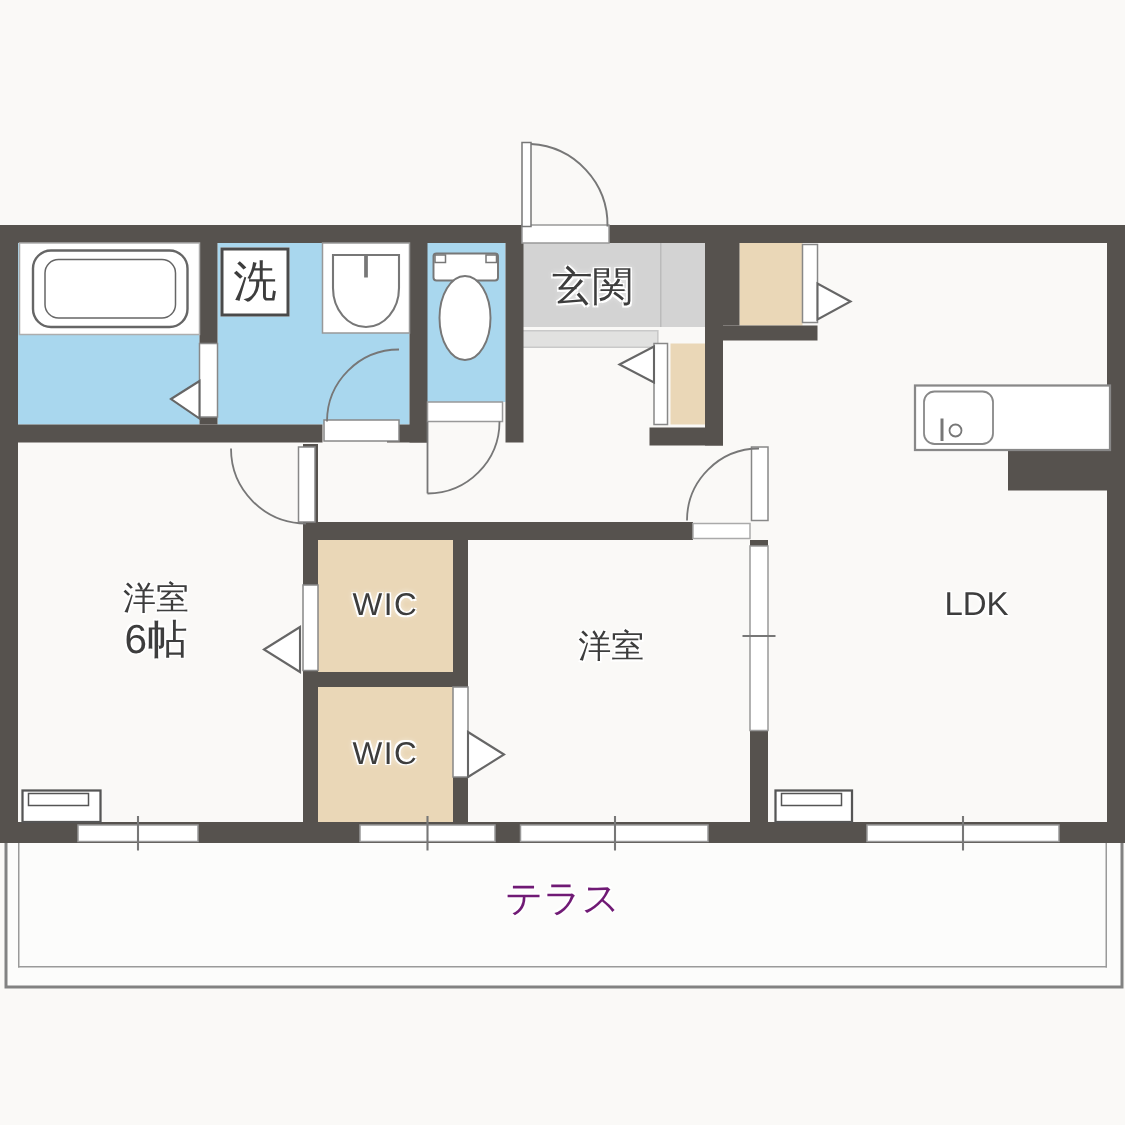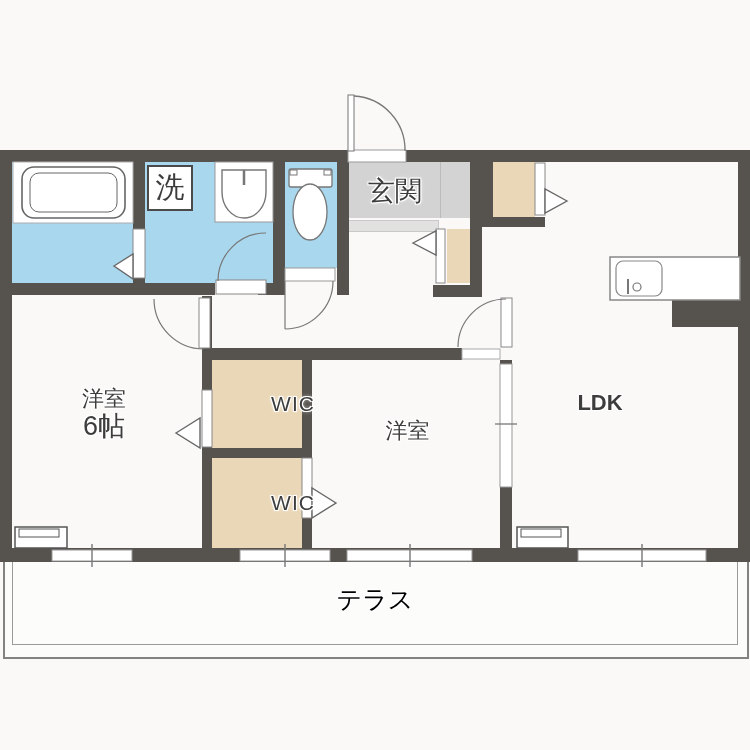--- a/index.html
+++ b/index.html
@@ -10,23 +10,23 @@
   .fill-water{background:var(--water-room,#a9d7ee);}
   .fill-closet{background:var(--closet,#ead7b7);}
   .fill-entry{background:var(--entry,#d3d3d3);}
   .fill-step{background:var(--entry-step,#e0e0e0);}
   svg.overlay{position:absolute;left:0;top:0;z-index:30;}
   .lbl{position:absolute;z-index:40;color:var(--text,#3d3d3d);text-align:center;
        text-shadow:-1px -1px 0 #fff,1px -1px 0 #fff,-1px 1px 0 #fff,1px 1px 0 #fff,0 0 4px #fff;
        line-height:1.15;}
   .lbl .big{font-size:22px;display:block;}
   .lbl .size{font-size:27px;display:block;}
-  .lbl-wic{font-size:21px;letter-spacing:1px;display:flex;align-items:center;justify-content:center;margin-left:36px;}
+  .lbl-wic{font-size:21px;letter-spacing:1px;display:flex;align-items:center;justify-content:center;}
   .lbl-entry{font-size:27px;}
-  .lbl-terrace{font-size:25px;color:#000000;}
+  .lbl-terrace{font-size:25px;color:#701a75;}
   .laundry-box{position:absolute;z-index:40;background:#fff;border:2px solid #4a4a4a;
        display:flex;align-items:center;justify-content:center;font-size:29px;color:#3d3d3d;}
   .thinline{position:absolute;background:#bbb;z-index:6;}
 </style>
 </head>
 <body>
 
 <div id="stage">
 
   <div class="room fill-water" style="left:12px;top:162px;width:121px;height:121px;z-index:1;"></div>
@@ -194,21 +194,21 @@
     <span>WIC</span>
   </div>
   <div class="lbl lbl-wic" style="left:212px;top:458px;width:90px;height:90px;">
     <span>WIC</span>
   </div>
 
   <div class="lbl" style="left:340px;top:418px;width:135px;">
     <span class="big">洋室</span>
   </div>
 
-  <div class="lbl" style="left:521px;top:390px;width:158px;font-weight:bold;">
+  <div class="lbl" style="left:572px;top:390px;width:158px;">
     <span class="big">LDK</span>
   </div>
 
   <div class="lbl lbl-terrace" style="left:0;top:585px;width:750px;">
     <span>テラス</span>
   </div>
 
 </div>
 
 </body></html>

